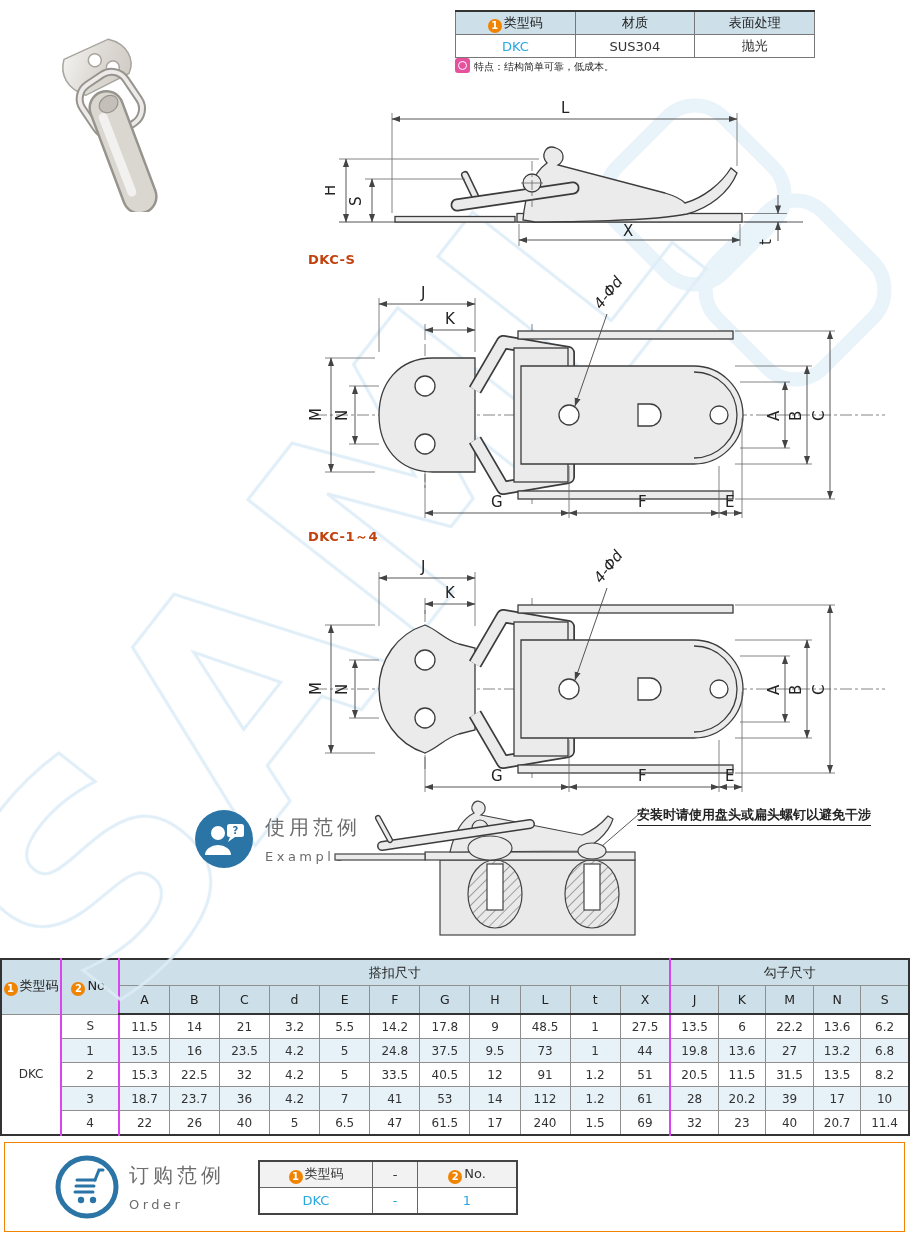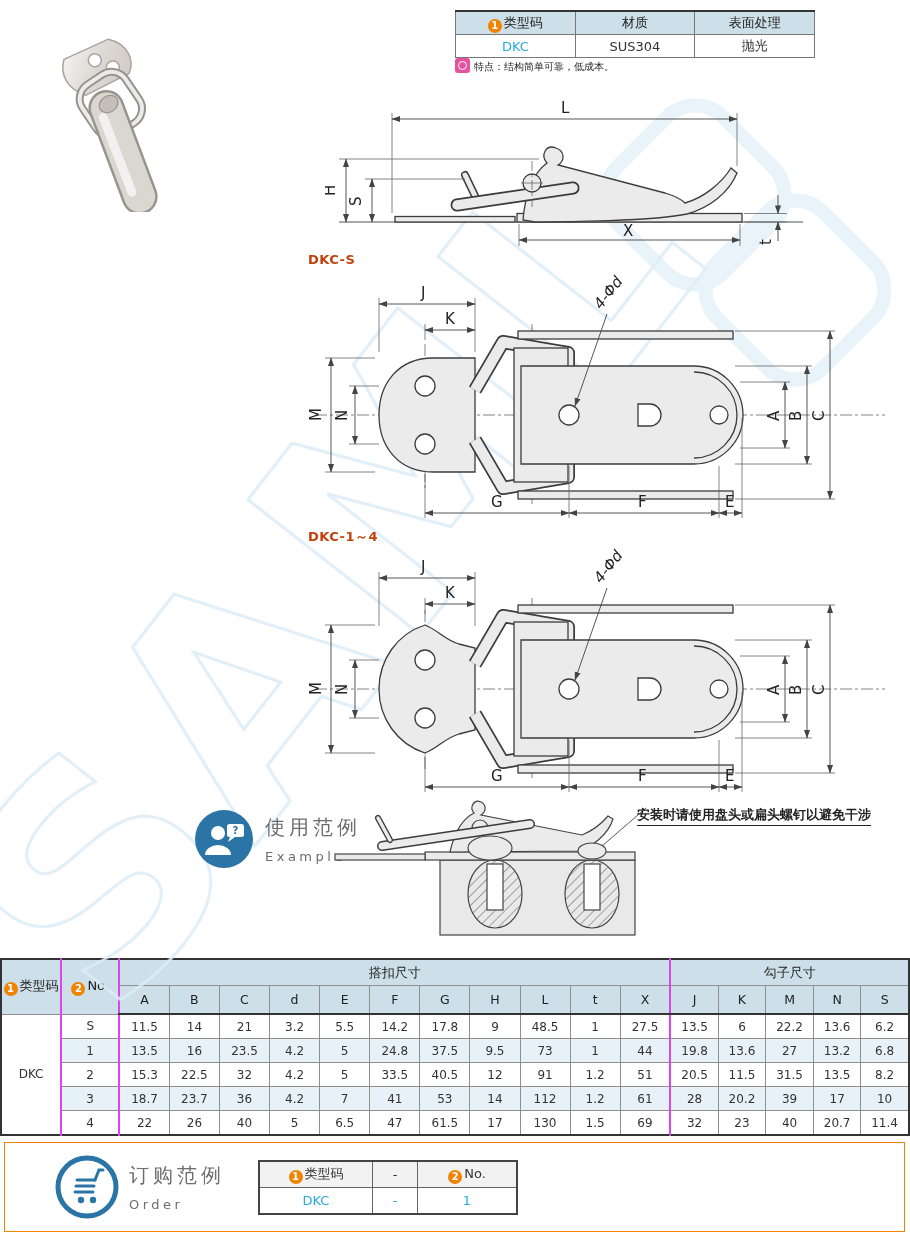--- a/index.html
+++ b/index.html
@@ -458,21 +458,21 @@
       <tr>
         <td class="cyan hl">4</td>
         <td class="hl">22</td>
           <td>26</td>
           <td>40</td>
           <td>5</td>
           <td>6.5</td>
           <td>47</td>
           <td>61.5</td>
           <td>17</td>
-          <td>130</td>
+          <td>240</td>
           <td>1.5</td>
           <td>69</td>
         <td class="hl">32</td>
           <td>23</td>
           <td>40</td>
           <td>20.7</td>
           <td>11.4</td>
       </tr>
     </tbody>
   </table>

